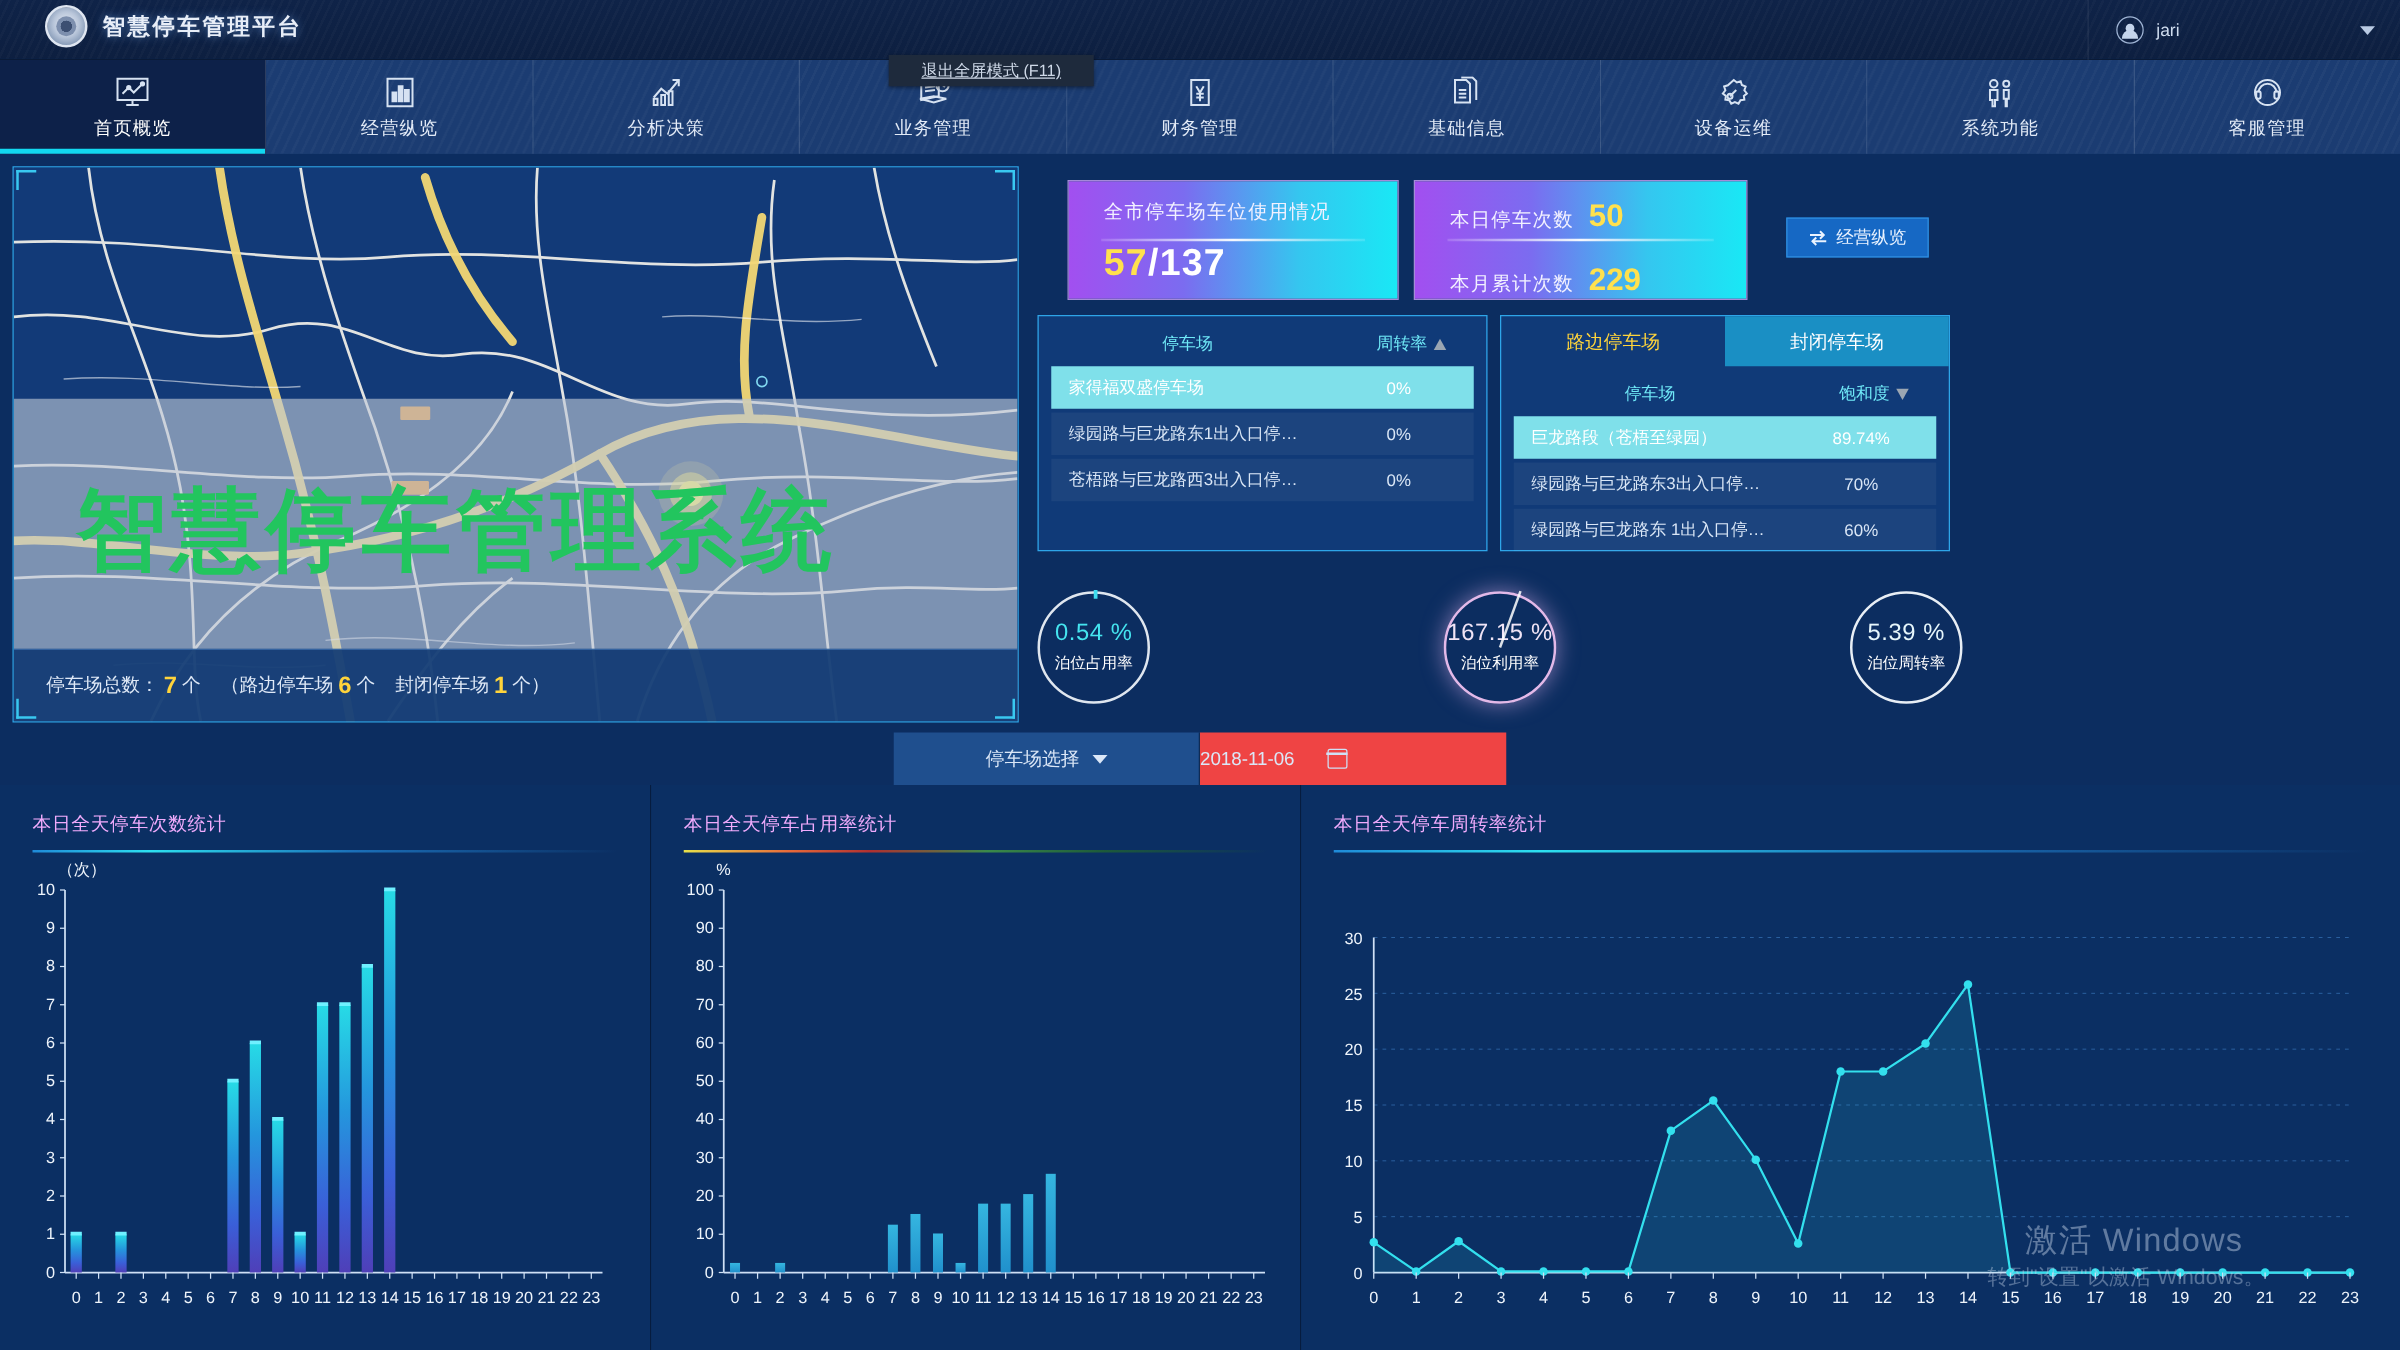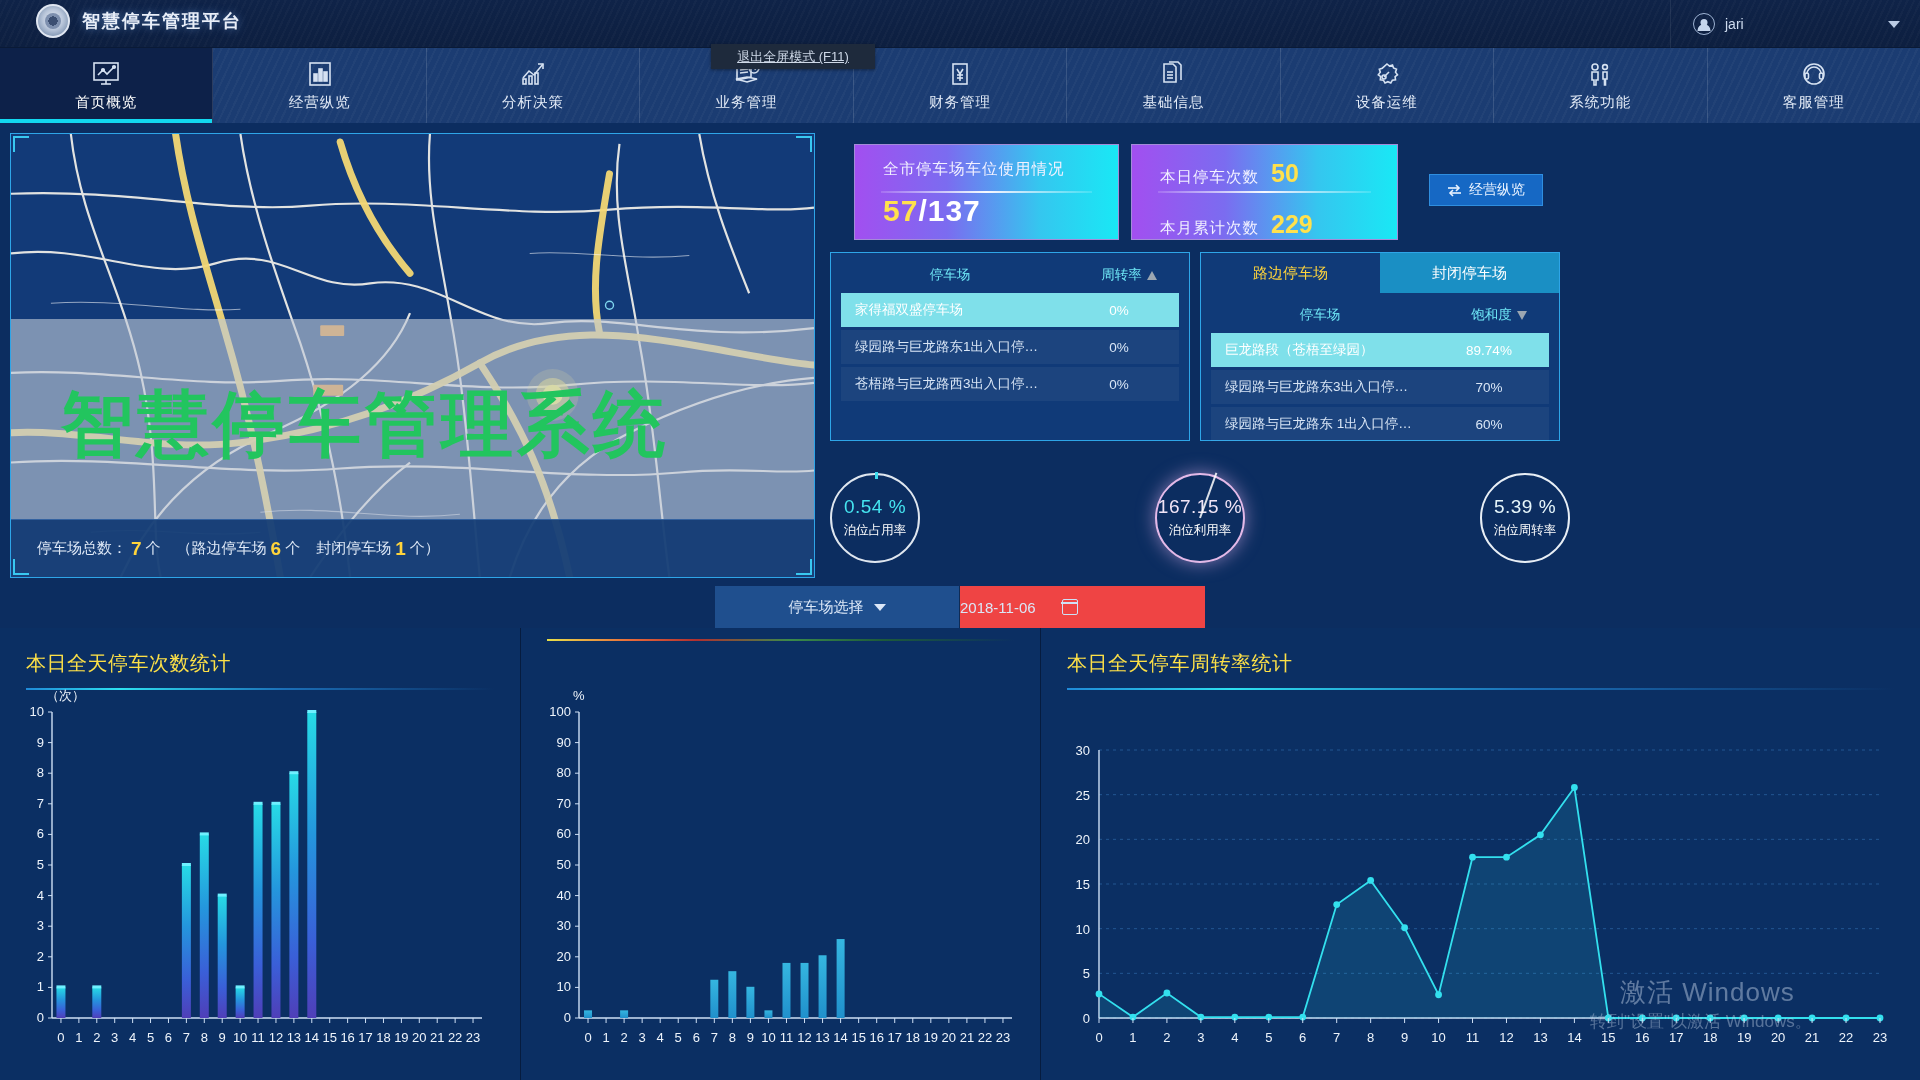--- a/index.html
+++ b/index.html
@@ -135,21 +135,21 @@
   .fsel{ width:245px; height:42px; background:#1f4f8e; color:#dbe7f7; font-size:15px; display:flex; align-items:center; justify-content:center; gap:10px; cursor:pointer; border-right:1px solid #0f2b55;}
   .fdate{ width:245px; height:42px; background:#ef4444; color:#dbe7f7; font-size:15px; display:flex; align-items:center; gap:26px; cursor:pointer;}
   .cal{ width:16px;height:16px; border:1.6px solid #cfe0f5; border-radius:2px; position:relative;}
   .cal::before{content:"";position:absolute;left:-1.6px;right:-1.6px;top:2px;height:2px;background:#cfe0f5;}
   .tri{ width:0;height:0;border-left:6px solid transparent;border-right:6px solid transparent;border-top:7px solid #dbe7f7;}
 
   
   .chart-panel{ position:absolute; top:628px; height:452px; background:#0b2f63; }
   #cp1{ left:0; width:520px; } #cp2{ left:521px; width:519px; } #cp3{ left:1041px; width:879px; }
   .cp-sep{ position:absolute; top:628px; width:1px; height:452px; background:#061c3f; }
-  .cp-title{ color:#fde047; font-size:20px; padding:22px 0 0 26px; letter-spacing:.5px;}
+  .cp-title{ color:#f0abfc; font-size:15px; padding:22px 0 0 26px; letter-spacing:.5px;}
   .cp-rule{ height:2px; margin:11px 26px 0; }
   .rule-blue{ background:linear-gradient(90deg,#1f8ad8,#2de0f0 20%,#1b6fb8 55%,#0b2f63); }
   .rule-warm{ background:linear-gradient(90deg,#e8e04a,#e86a3a 18%,#b03030 32%,#3b8a4a 52%,#1d5a3a 72%,#0b2f63); }
   .plot{ position:absolute; left:0; top:70px; width:100%; height:370px; }
   .plot svg{ width:100%; height:100%; overflow:visible; }
   .ax-lbl{ fill:#eef4fb; font-size:13px; font-family:"Liberation Sans",sans-serif; }
   .ax-unit{ fill:#eef4fb; font-size:13px; font-family:"Liberation Sans",sans-serif; }
   .win-act{ position:absolute; left:1620px; top:975px; color:rgba(200,215,235,.45); font-size:26px; letter-spacing:1px;}
   .win-act2{ position:absolute; left:1590px; top:1010px; color:rgba(200,215,235,.40); font-size:17px;}
 </style>
@@ -548,20 +548,21 @@
           <line x1="455.125" y1="320" x2="455.125" y2="325" stroke="#cfe0f5" stroke-width="1"></line>
           <text x="455.125" y="344" class="ax-lbl" text-anchor="middle">22</text>
           <line x1="473.0416666666667" y1="320" x2="473.0416666666667" y2="325" stroke="#cfe0f5" stroke-width="1"></line>
           <text x="473.0416666666667" y="344" class="ax-lbl" text-anchor="middle">23</text>
         </svg>
     </div>
   </div>
   <div class="cp-sep" style="left:520px"></div>
 
   <div class="chart-panel" id="cp2">
+    <div class="cp-title">本日全天停车占用率统计</div>
     <div class="cp-rule rule-warm"></div>
     <div class="plot">
       <svg id="svg2" viewBox="0 0 519 370" preserveAspectRatio="none">
           <text x="52" y="2" class="ax-unit">%</text>
           <line x1="58" y1="14" x2="58" y2="320" stroke="#cfe0f5" stroke-width="1.4"></line>
           <line x1="58" y1="320" x2="491" y2="320" stroke="#cfe0f5" stroke-width="1.4"></line>
           <text x="50" y="324" class="ax-lbl" text-anchor="end">0</text>
           <line x1="54" y1="320" x2="58" y2="320" stroke="#cfe0f5" stroke-width="1"></line>
           <text x="50" y="293.4" class="ax-lbl" text-anchor="end">10</text>
           <line x1="54" y1="289.4" x2="58" y2="289.4" stroke="#cfe0f5" stroke-width="1"></line>

